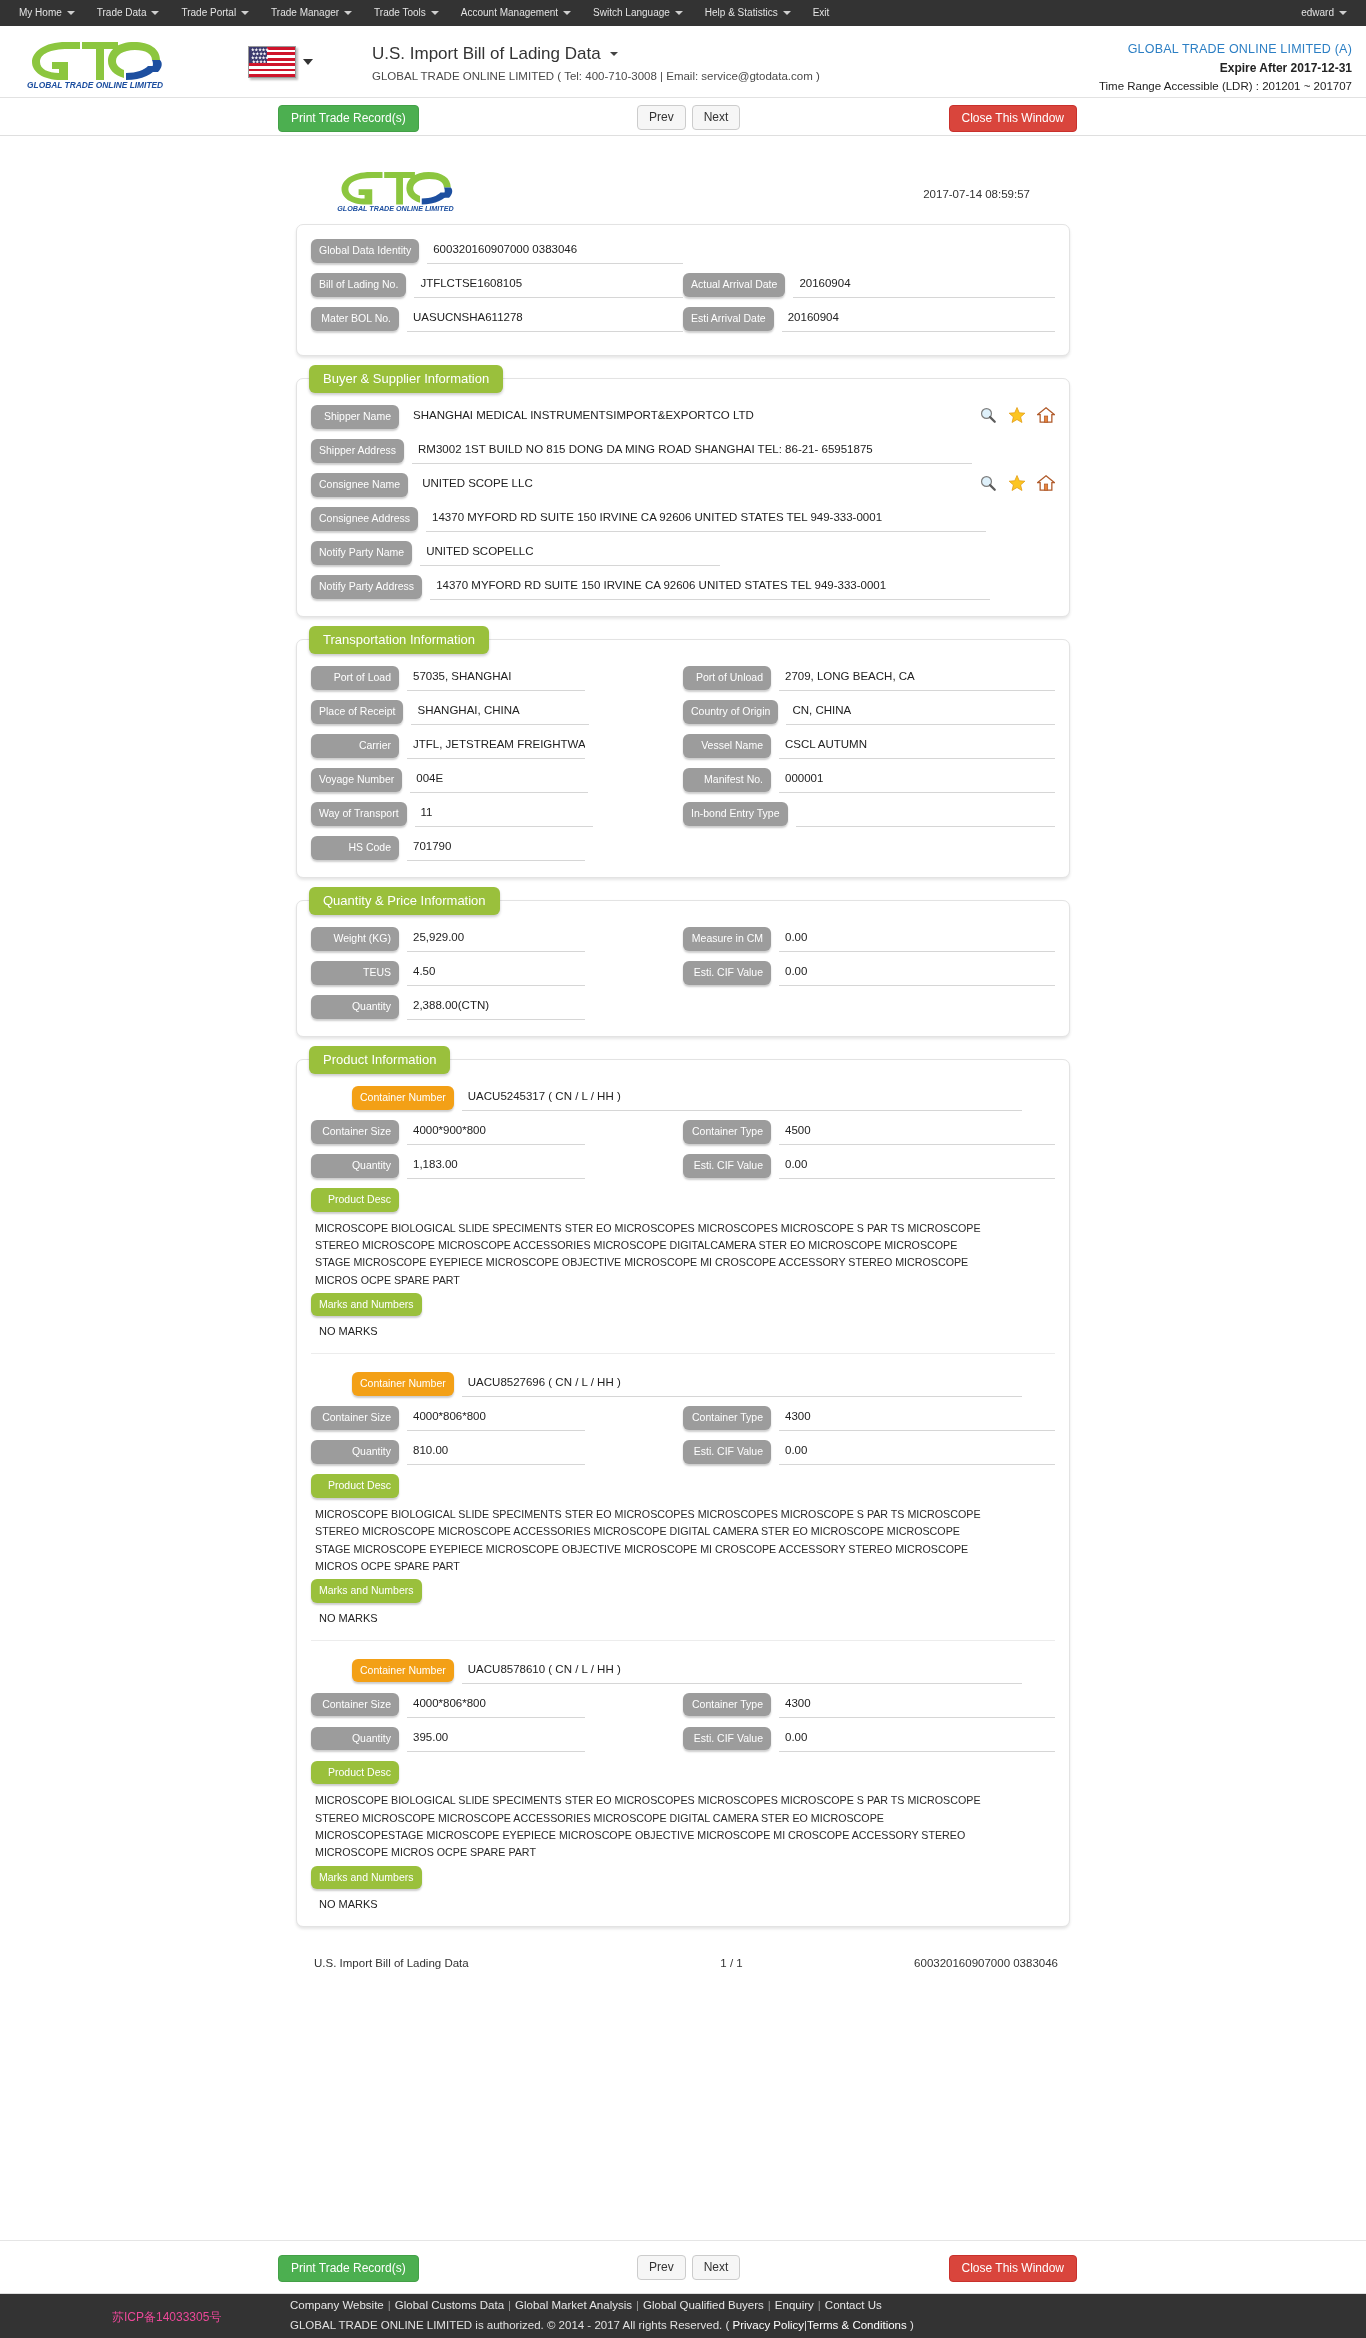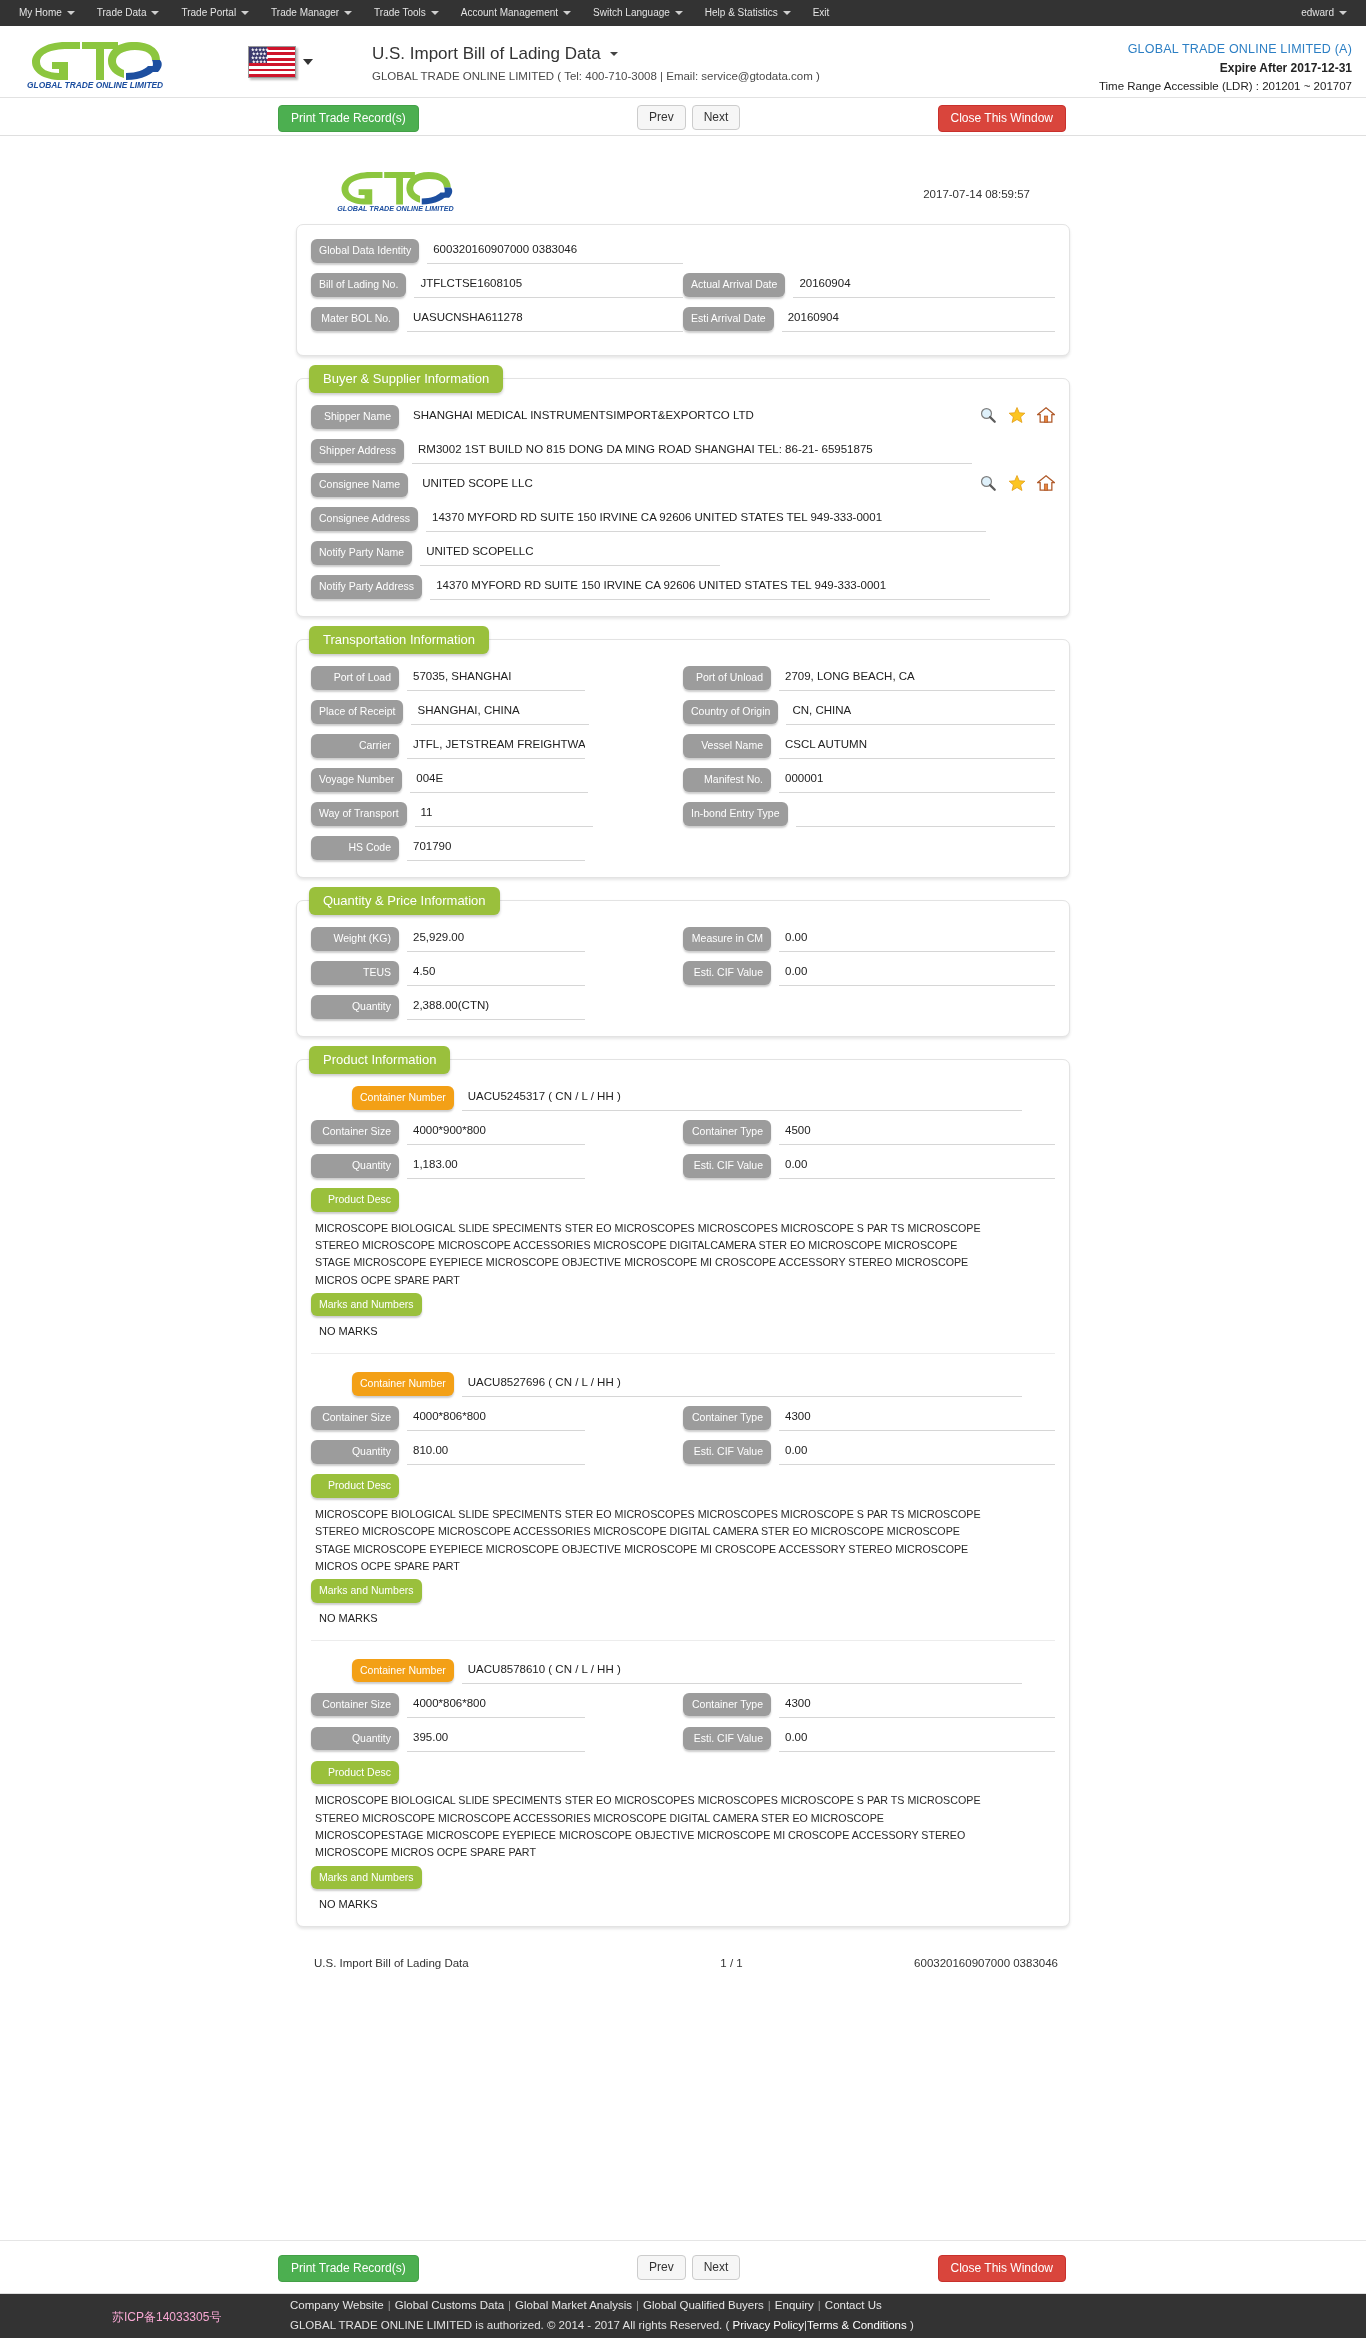--- a/index.html
+++ b/index.html
@@ -82,21 +82,21 @@
   .btn{
     font-family:"Liberation Sans", sans-serif;
     font-size:12px; border-radius:4px; cursor:pointer;
     padding:6px 12px; border:1px solid transparent; line-height:1.1;
   }
   .btn-green{ background:#4caf50; border-color:#43a047; color:#fff; }
   .btn-red{ background:#d9453c; border-color:#c9302c; color:#fff; }
   .btn-light{ background:#f6f6f6; border-color:#cccccc; color:#333; padding:5px 11px;}
   .tb-print{ position:absolute; left:278px; top:7px; }
   .tb-nav{ position:absolute; left:637px; top:7px; display:flex; gap:6px;}
-  .tb-close{ position:absolute; right:300px; top:7px; }
+  .tb-close{ position:absolute; right:289px; top:7px; }
 
   
   .sheet{
     position:absolute; left:278px; top:162px; width:810px;
     background:#fff;
   }
   .doc-head{ position:relative; height:62px; }
   .doc-logo{ position:absolute; left:55px; top:4px; width:128px;}
   .doc-time{
     position:absolute; right:58px; top:26px;
@@ -177,21 +177,21 @@
   .toolbar2 .tb-nav{ top:14px; left:637px;}
   .toolbar2 .tb-close{ top:14px; }
 
   
   .footer{
     position:absolute; left:0; top:2294px; width:1366px; height:44px;
     background:#333333; color:#dcdcdc;
   }
   .icp{
     position:absolute; left:112px; top:15px;
-    font-size:12px; color:#f9a8d4;
+    font-size:12px; color:#ec4899;
   }
   .flinks{ position:absolute; left:290px; top:5px; font-size:11.5px; }
   .flinks a{ color:#e6e6e6; text-decoration:none; cursor:pointer; }
   .flinks .sep{ color:#9a9a9a; margin:0 4px; }
   .fcopy{ position:absolute; left:290px; top:25px; font-size:11.5px; color:#e0e0e0; }
   .fcopy a{ color:#ffffff; text-decoration:none; cursor:pointer; font-weight:normal;}
 </style>
 </head>
 <body>
 

